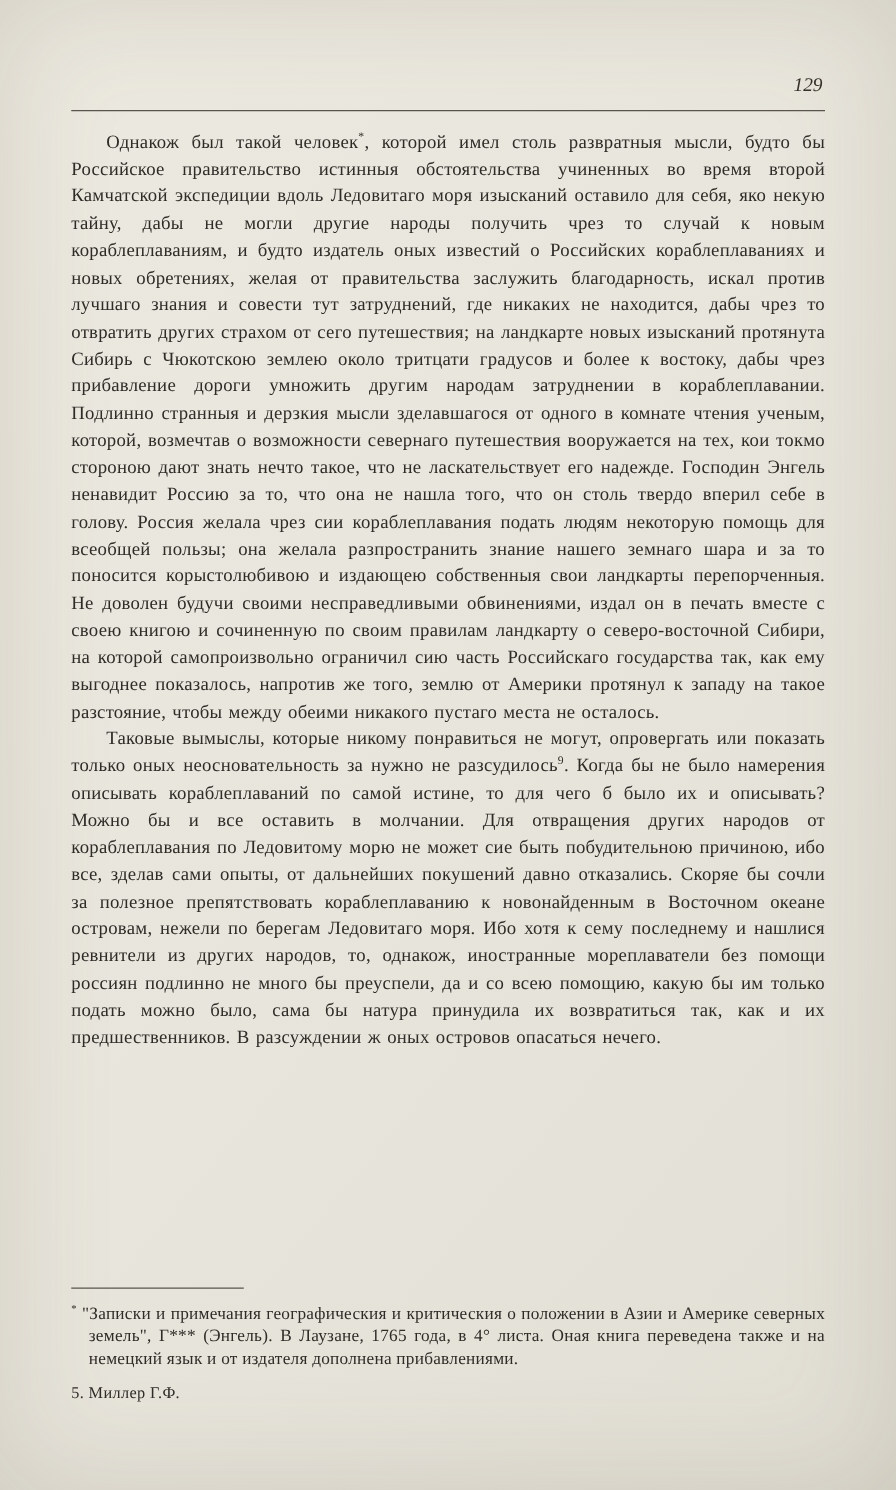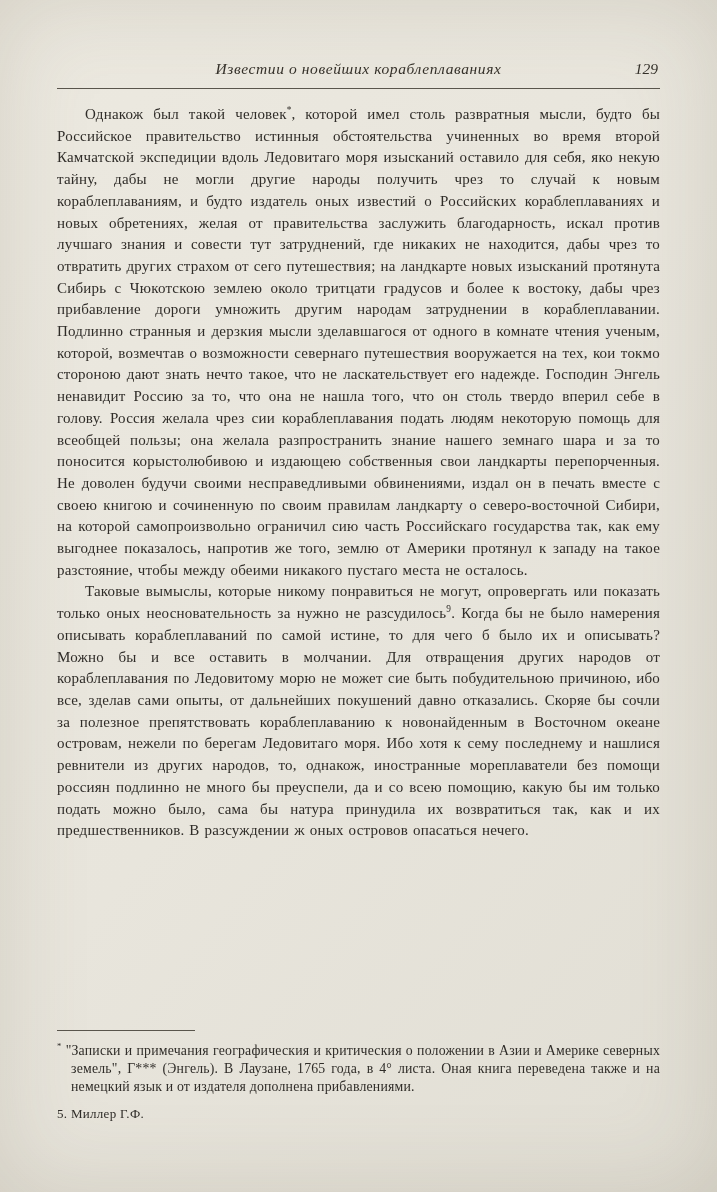--- a/index.html
+++ b/index.html
@@ -85,21 +85,20 @@
     font-size: 13px;
     letter-spacing: 0.3px;
   }
 </style>
 </head>
 <body>
 
 <div class="scan-page">
 
   <div class="page-header">
-    <span class="running-title">Известии о новейших кораблеплаваниях</span>
     <span class="page-number">129</span>
   </div>
 
   <hr class="header-rule">
 
   <div class="text-block">
     <p class="para"><span>Однакож был такой человек</span><sup class="ref">*</sup><span>, которой имел столь развратныя мысли, будто бы Российское правительство истинныя обстоятельства учиненных во время второй Камчатской экспедиции вдоль Ледовитаго моря изысканий оставило для себя, яко некую тайну, дабы не могли другие народы получить чрез то случай к новым кораблеплаваниям, и будто издатель оных известий о Российских кораблеплаваниях и новых обретениях, желая от правительства заслужить благодарность, искал против лучшаго знания и совести тут затруднений, где никаких не находится, дабы чрез то отвратить других страхом от сего путешествия; на ландкарте новых изысканий протянута Сибирь с Чюкотскою землею около тритцати градусов и более к востоку, дабы чрез прибавление дороги умножить другим народам затруднении в кораблеплавании. Подлинно странныя и дерзкия мысли зделавшагося от одного в комнате чтения ученым, которой, возмечтав о возможности севернаго путешествия вооружается на тех, кои токмо стороною дают знать нечто такое, что не ласкательствует его надежде. Господин Энгель ненавидит Россию за то, что она не нашла того, что он столь твердо вперил себе в голову. Россия желала чрез сии кораблеплавания подать людям некоторую помощь для всеобщей пользы; она желала разпространить знание нашего земнаго шара и за то поносится корыстолюбивою и издающею собственныя свои ландкарты перепорченныя. Не доволен будучи своими несправедливыми обвинениями, издал он в печать вместе с своею книгою и сочиненную по своим правилам ландкарту о северо-восточной Сибири, на которой самопроизвольно ограничил сию часть Российскаго государства так, как ему выгоднее показалось, напротив же того, землю от Америки протянул к западу на такое разстояние, чтобы между обеими никакого пустаго места не осталось.</span></p>
     <p class="para"><span>Таковые вымыслы, которые никому понравиться не могут, опровергать или показать только оных неосновательность за нужно не разсудилось</span><sup class="ref">9</sup><span>. Когда бы не было намерения описывать кораблеплаваний по самой истине, то для чего б было их и описывать? Можно бы и все оставить в молчании. Для отвращения других народов от кораблеплавания по Ледовитому морю не может сие быть побудительною причиною, ибо все, зделав сами опыты, от дальнейших покушений давно отказались. Скоряе бы сочли за полезное препятствовать кораблеплаванию к новонайденным в Восточном океане островам, нежели по берегам Ледовитаго моря. Ибо хотя к сему последнему и нашлися ревнители из других народов, то, однакож, иностранные мореплаватели без помощи россиян подлинно не много бы преуспели, да и со всею помощию, какую бы им только подать можно было, сама бы натура принудила их возвратиться так, как и их предшественников. В разсуждении ж оных островов опасаться нечего.</span></p>
   </div>
 

